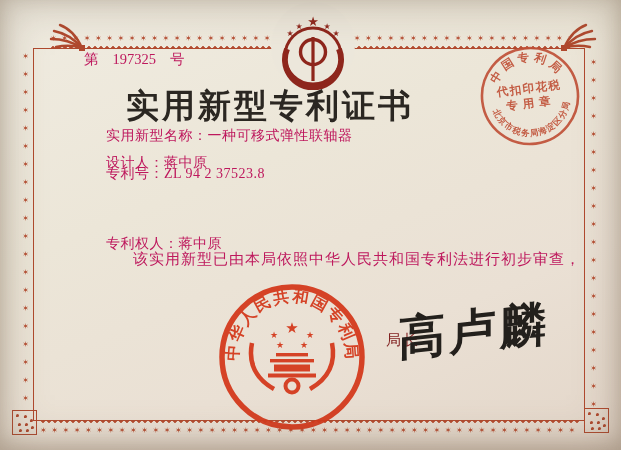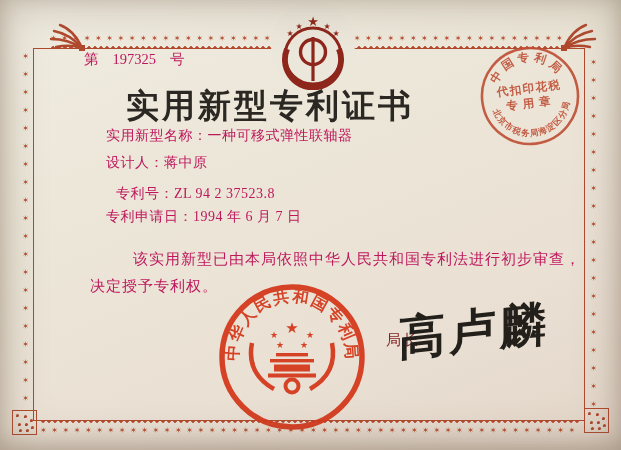--- a/index.html
+++ b/index.html
@@ -125,29 +125,28 @@
     <span>第</span><span>197325</span><span>号</span>
   </div>
   <div class="tx title">实用新型专利证书</div>
 
   <div class="tx fieldline" style="top:127px;">
     <span>实用新型名称：</span><span>一种可移式弹性联轴器</span>
   </div>
   <div class="tx fieldline" style="top:154px;">
     <span>设计人：</span><span>蒋中原</span>
   </div>
-  <div class="tx fieldline" style="top:185px;margin-left:10px;">
+  <div class="tx fieldline" style="top:165px;">
     <span>专利号：</span><span>ZL 94 2 37523.8</span>
   </div>
-  <div class="tx fieldline" style="top:208px;">
-    <span>专利申请日：</span><span>1994 年 6 月 7 日</span>
+  <div class="tx fieldline" style="top:235px;">
+    <span>专利权人：</span><span>蒋中原</span>
   </div>
 
   <div class="tx para" style="top:250px;left:133px;">该实用新型已由本局依照中华人民共和国专利法进行初步审查，</div>
-  <div class="tx para" style="top:277px;left:90px;">决定授予专利权。</div>
 
   <svg class="bigseal" width="152" height="152" viewBox="0 0 152 152">
     <defs>
         <path id="seal-arc" d="M 45,119 A 54,54 0 1 1 107,119"></path>
       </defs>
     <circle cx="76" cy="76" r="70" fill="none" stroke="#d43a1d" stroke-width="5.5"></circle>
     <text font-size="16" font-weight="bold" fill="#d43a1d" font-family="Liberation Serif" text-anchor="middle" letter-spacing="2">
       <textPath href="#seal-arc" startOffset="50%">中华人民共和国专利局</textPath>
     </text>
     <g>

